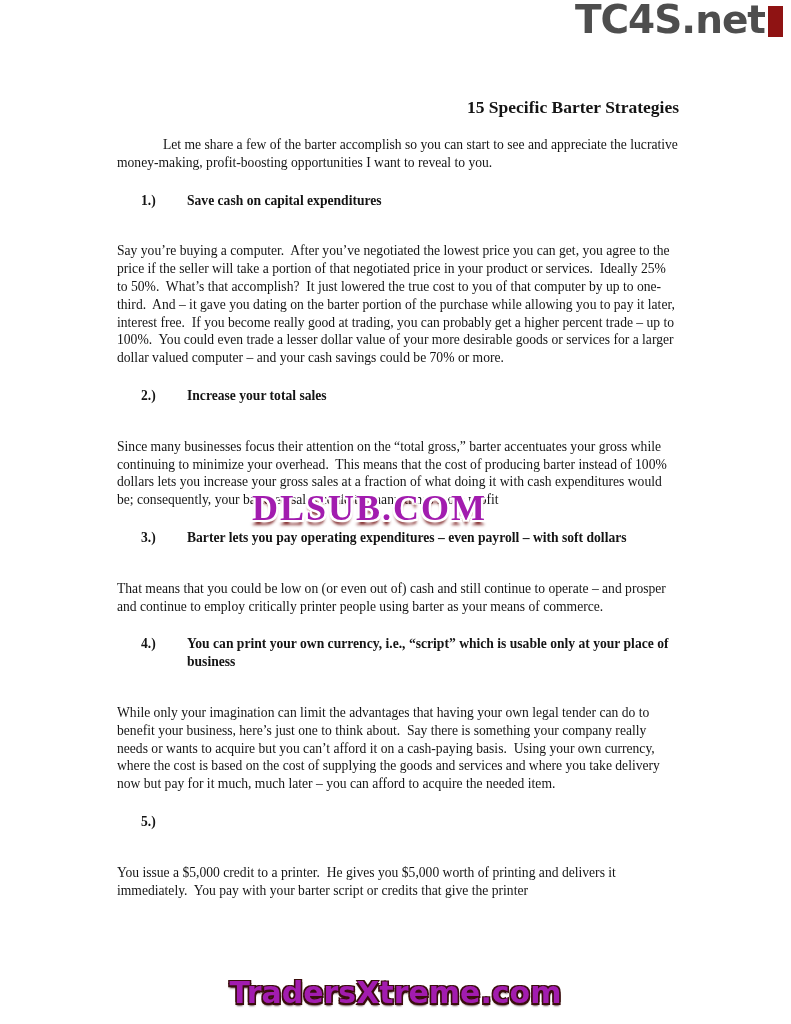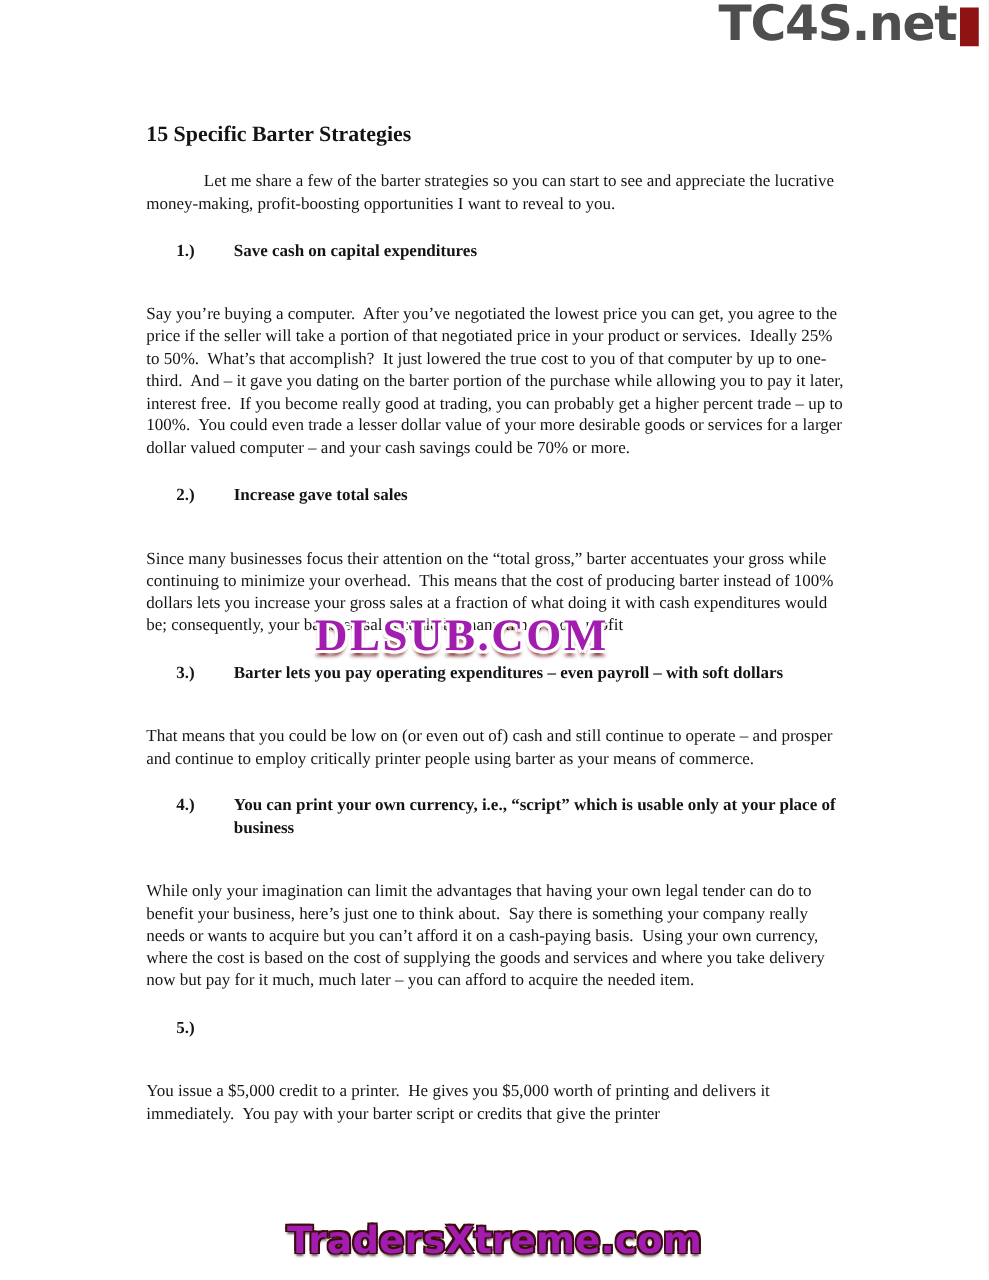--- a/index.html
+++ b/index.html
@@ -18,21 +18,21 @@
   }
   .content {
     position: absolute;
     left: 117px; top: 0;
     width: 562px;
     font-size: 13.6px;
     line-height: 1.31;
   }
   .title {
     margin-top: 97px;
-    text-align: left;
+    text-align: right;
     font-weight: bold;
     font-size: 17.5px;
     line-height: 1.2;
   }
   .intro {
     margin-top: 18px;
     text-indent: 46px;
     white-space: pre-wrap;
   }
   .sec-heading {
@@ -109,31 +109,31 @@
 
   <div class="wm-top">
     <span>TC4S.net</span>
     <span class="red-box"></span>
   </div>
 
   <div class="content">
 
     <div class="title">15 Specific Barter Strategies</div>
 
-    <p class="intro">Let me share a few of the barter strategies so you can start to see and appreciate the lucrative money-making, profit-boosting opportunities I want to reveal to you.</p>
+    <p class="intro">Let me share a few of the barter accomplish so you can start to see and appreciate the lucrative money-making, profit-boosting opportunities I want to reveal to you.</p>
 
     <div class="sec-heading">
       <span class="num">1.)</span>
       <span class="htext">Save cash on capital expenditures</span>
     </div>
     <p class="body-par">Say you’re buying a computer.  After you’ve negotiated the lowest price you can get, you agree to the price if the seller will take a portion of that negotiated price in your product or services.  Ideally 25% to 50%.  What’s that accomplish?  It just lowered the true cost to you of that computer by up to one-third.  And – it gave you dating on the barter portion of the purchase while allowing you to pay it later, interest free.  If you become really good at trading, you can probably get a higher percent trade – up to 100%.  You could even trade a lesser dollar value of your more desirable goods or services for a larger dollar valued computer – and your cash savings could be 70% or more.</p>
 
     <div class="sec-heading">
       <span class="num">2.)</span>
-      <span class="htext">Increase gave total sales</span>
+      <span class="htext">Increase your total sales</span>
     </div>
     <p class="body-par">Since many businesses focus their attention on the “total gross,” barter accentuates your gross while continuing to minimize your overhead.  This means that the cost of producing barter instead of 100% dollars lets you increase your gross sales at a fraction of what doing it with cash expenditures would be; consequently, your bartered sales could be many times more profit</p>
 
     <div class="sec-heading">
       <span class="num">3.)</span>
       <span class="htext">Barter lets you pay operating expenditures – even payroll – with soft dollars</span>
     </div>
     <p class="body-par">That means that you could be low on (or even out of) cash and still continue to operate – and prosper and continue to employ critically printer people using barter as your means of commerce.</p>
 
     <div class="sec-heading">

